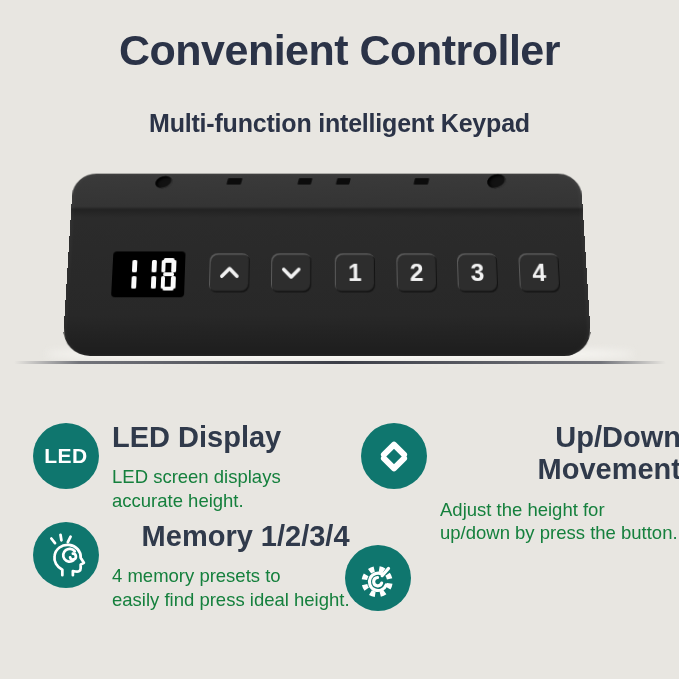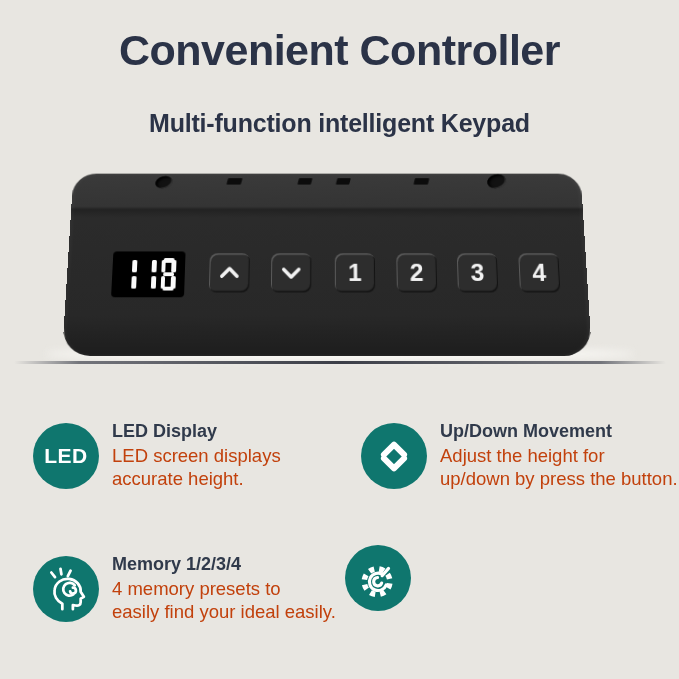--- a/index.html
+++ b/index.html
@@ -46,25 +46,25 @@
           border-radius: 50%; filter: blur(4px); z-index: 1; }
   .table-line { position: absolute; left: 14px; top: 361px; width: 652px; height: 3px; z-index: 1; border-radius: 3px;
           background: linear-gradient(90deg, rgba(120,122,130,0) 0%, rgba(75,78,88,0.75) 10%,
                       rgba(50,53,63,0.95) 50%, rgba(75,78,88,0.75) 90%, rgba(120,122,130,0) 100%); }
 
   
   .feature { position: absolute; display: flex; gap: 13px; align-items: flex-start; width: 320px; }
   .f-icon { width: 66px; height: 66px; border-radius: 50%; background: #0f766e; flex: none; margin-top: 2px;
             display: flex; align-items: center; justify-content: center; }
   .f-icon .led-label { color: #fff; font-size: 21px; font-weight: 700; letter-spacing: 0.5px; }
-  .f-title { font-size: 18px; font-weight: 700; color: #303a4b; line-height: 1.12; }
-  .f-text { font-size: 18.5px; color: #c2410c; line-height: 1.26; margin-top: 3px; }
+  .f-title { font-size: 29px; font-weight: 700; color: #303a4b; line-height: 1.12; text-align: right; }
+  .f-text { font-size: 18.5px; color: #15803d; line-height: 1.26; margin-top: 12px; }
   .pos-f1 { left: 33px;  top: 421px; }
   .pos-f2 { left: 361px; top: 421px; }
-  .pos-f3 { left: 33px;  top: 554px; }
+  .pos-f3 { left: 33px;  top: 520px; }
   .pos-f4 { left: 345px; top: 543px; }
 </style>
 </head>
 <body>
 
 <div class="canvas">
 
   <div class="title">Convenient Controller</div>
   <div class="subtitle">Multi-function intelligent Keypad</div>
 
@@ -167,21 +167,21 @@
           <path d="M20 46 L20 40 C14 37 10.5 31 11.5 25 C12.5 17.5 19.5 12 27.5 13 C35 14 40.5 20 40 27 L43.5 32.5 L40 34.5 L40 38.5 C40 41.5 37.5 42.5 34.5 42 L31.5 41.5 L31.5 46"></path>
           <path d="M32 30 A7 7 0 1 1 33.5 20"></path>
           <path d="M28.5 26.5 A3.2 3.2 0 1 0 31.5 22.5"></path>
         </g>
       </svg>
     </div>
     <div>
       <div class="f-title">Memory 1/2/3/4</div>
       <div class="f-text">
         <span>4 memory presets to</span><br>
-        <span>easily find your ideal easily.</span>
+        <span>easily find press ideal height.</span>
       </div>
     </div>
   </div>
 
   <div class="feature pos-f4">
     <div class="f-icon">
       <svg width="44" height="44" viewBox="0 0 48 48">
         <circle cx="23" cy="28" r="14" fill="none" stroke="#fff" stroke-width="6" stroke-dasharray="5.5 5.49" transform="rotate(8 23 28)"></circle>
         <g fill="none" stroke="#fff" stroke-width="3.4" stroke-linecap="round" stroke-linejoin="round">
           <path d="M29 20 A9.5 9.5 0 1 0 33 31.5"></path>

